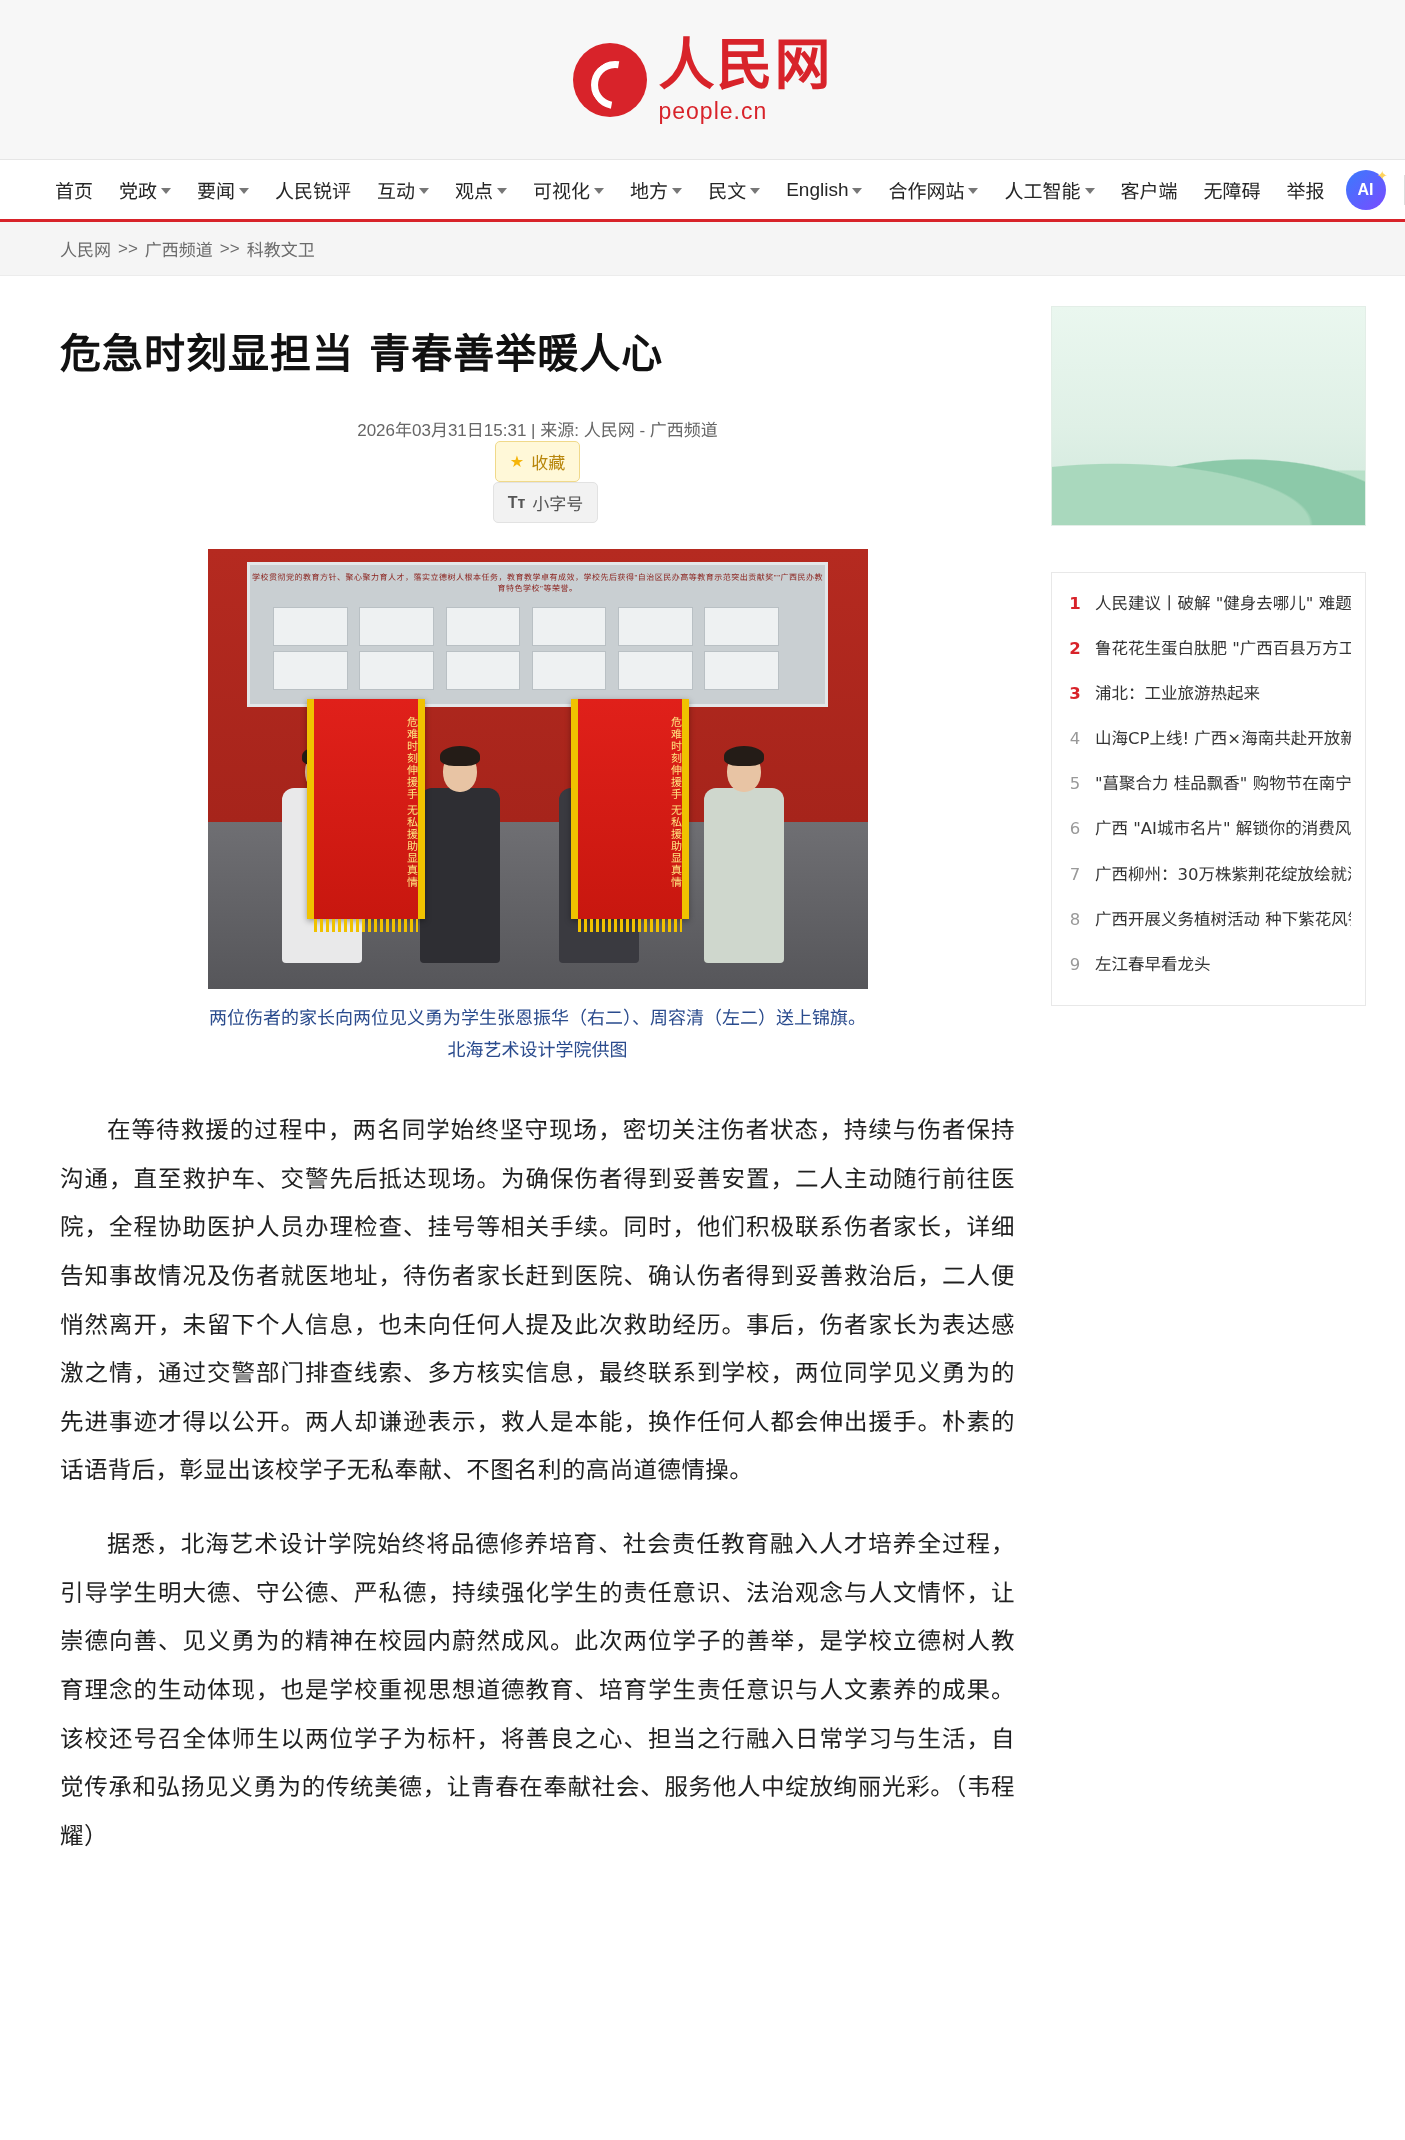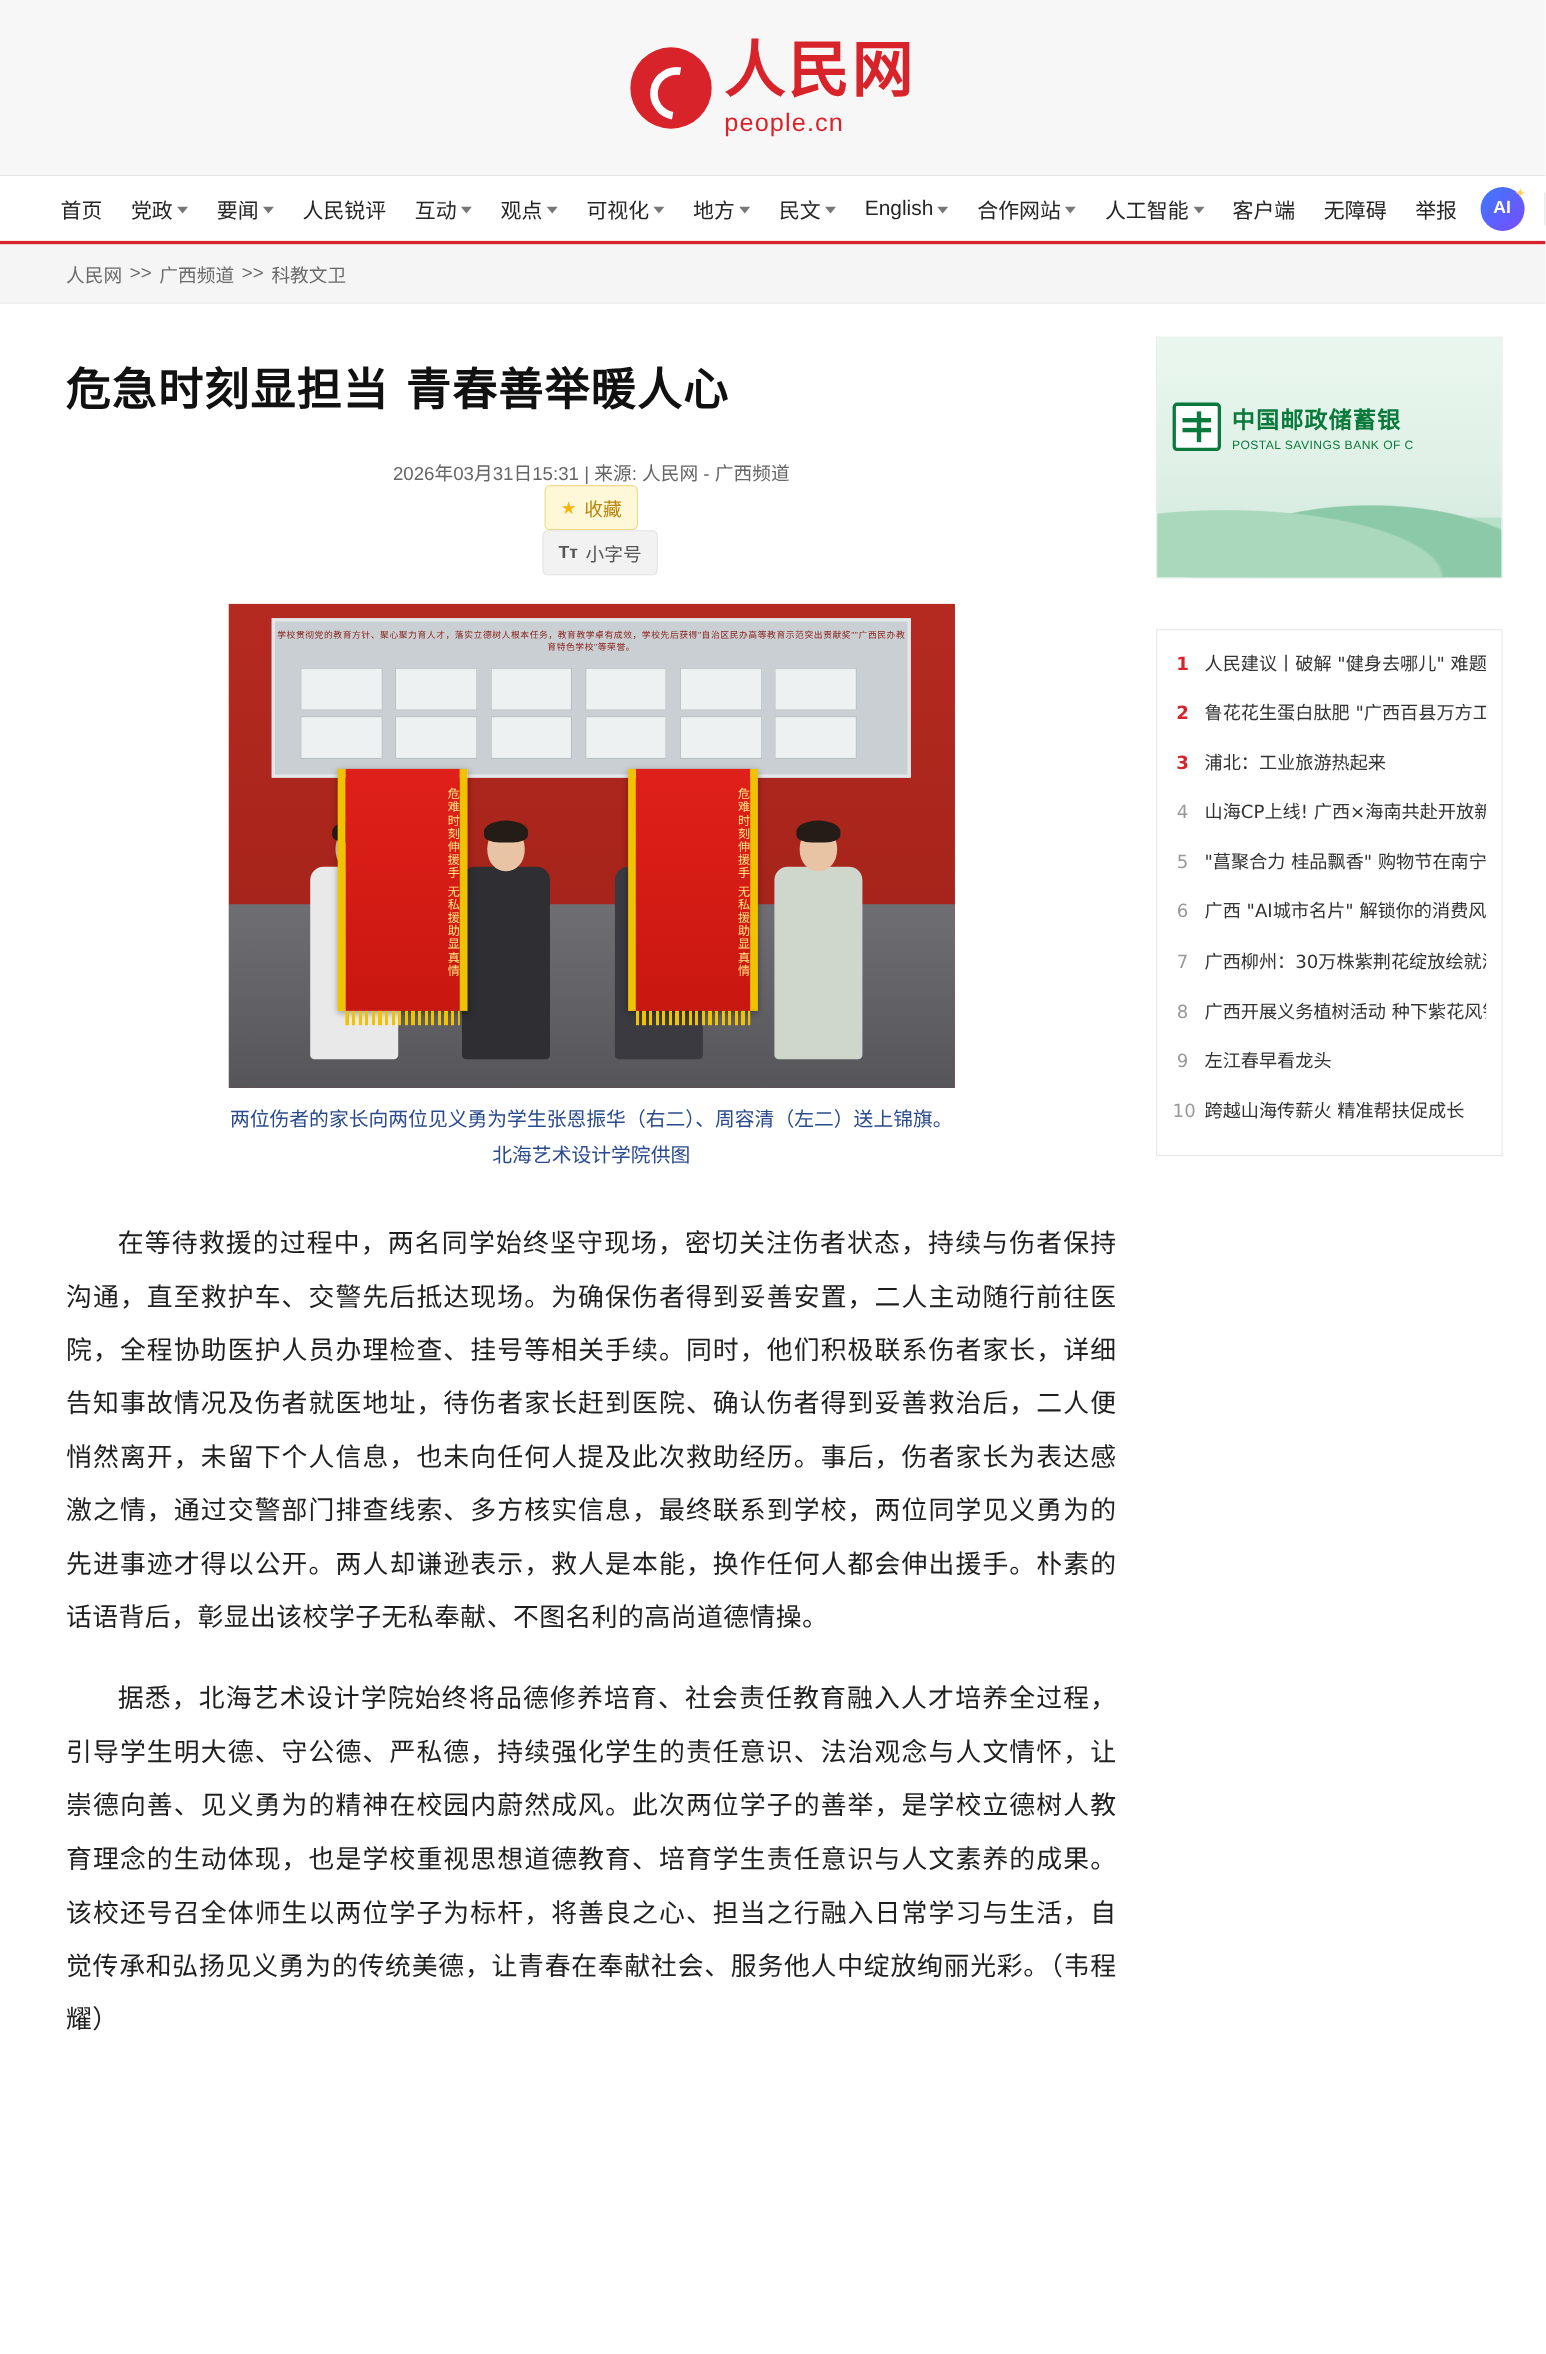--- a/index.html
+++ b/index.html
@@ -458,27 +458,20 @@
     <div class="article-body">
       <p>在等待救援的过程中，两名同学始终坚守现场，密切关注伤者状态，持续与伤者保持沟通，直至救护车、交警先后抵达现场。为确保伤者得到妥善安置，二人主动随行前往医院，全程协助医护人员办理检查、挂号等相关手续。同时，他们积极联系伤者家长，详细告知事故情况及伤者就医地址，待伤者家长赶到医院、确认伤者得到妥善救治后，二人便悄然离开，未留下个人信息，也未向任何人提及此次救助经历。事后，伤者家长为表达感激之情，通过交警部门排查线索、多方核实信息，最终联系到学校，两位同学见义勇为的先进事迹才得以公开。两人却谦逊表示，救人是本能，换作任何人都会伸出援手。朴素的话语背后，彰显出该校学子无私奉献、不图名利的高尚道德情操。</p>
       <p>据悉，北海艺术设计学院始终将品德修养培育、社会责任教育融入人才培养全过程，引导学生明大德、守公德、严私德，持续强化学生的责任意识、法治观念与人文情怀，让崇德向善、见义勇为的精神在校园内蔚然成风。此次两位学子的善举，是学校立德树人教育理念的生动体现，也是学校重视思想道德教育、培育学生责任意识与人文素养的成果。该校还号召全体师生以两位学子为标杆，将善良之心、担当之行融入日常学习与生活，自觉传承和弘扬见义勇为的传统美德，让青春在奉献社会、服务他人中绽放绚丽光彩。（韦程耀）</p>
 
     </div>
 
   </div>
 
   <div class="side-col">
     <div class="ad-card">
-      <div class="ad-logo-row">
-        <span class="psbc-mark"></span>
-        <span>
-          <div class="ad-cn">中国邮政储蓄银</div>
-          <div class="ad-en">POSTAL SAVINGS BANK OF C</div>
-        </span>
-      </div>
       <div class="ad-hills"></div>
     </div>
 
     <div class="rank-card">
       <div class="rank-list">
         <div class="rank-item">
             <span class="rank-num">1</span>
             <span class="rank-text">人民建议丨破解 "健身去哪儿" 难题、广</span>
           </div>
         <div class="rank-item">
@@ -506,20 +499,16 @@
             <span class="rank-text">广西柳州：30万株紫荆花绽放绘就浪漫桂</span>
           </div>
         <div class="rank-item dim">
             <span class="rank-num">8</span>
             <span class="rank-text">广西开展义务植树活动 种下紫花风铃木</span>
           </div>
         <div class="rank-item dim">
             <span class="rank-num">9</span>
             <span class="rank-text">左江春早看龙头</span>
           </div>
-        <div class="rank-item dim">
-            <span class="rank-num">10</span>
-            <span class="rank-text">跨越山海传薪火 精准帮扶促成长</span>
-          </div>
       </div>
     </div>
   </div>
 </div>
 
 </body></html>

